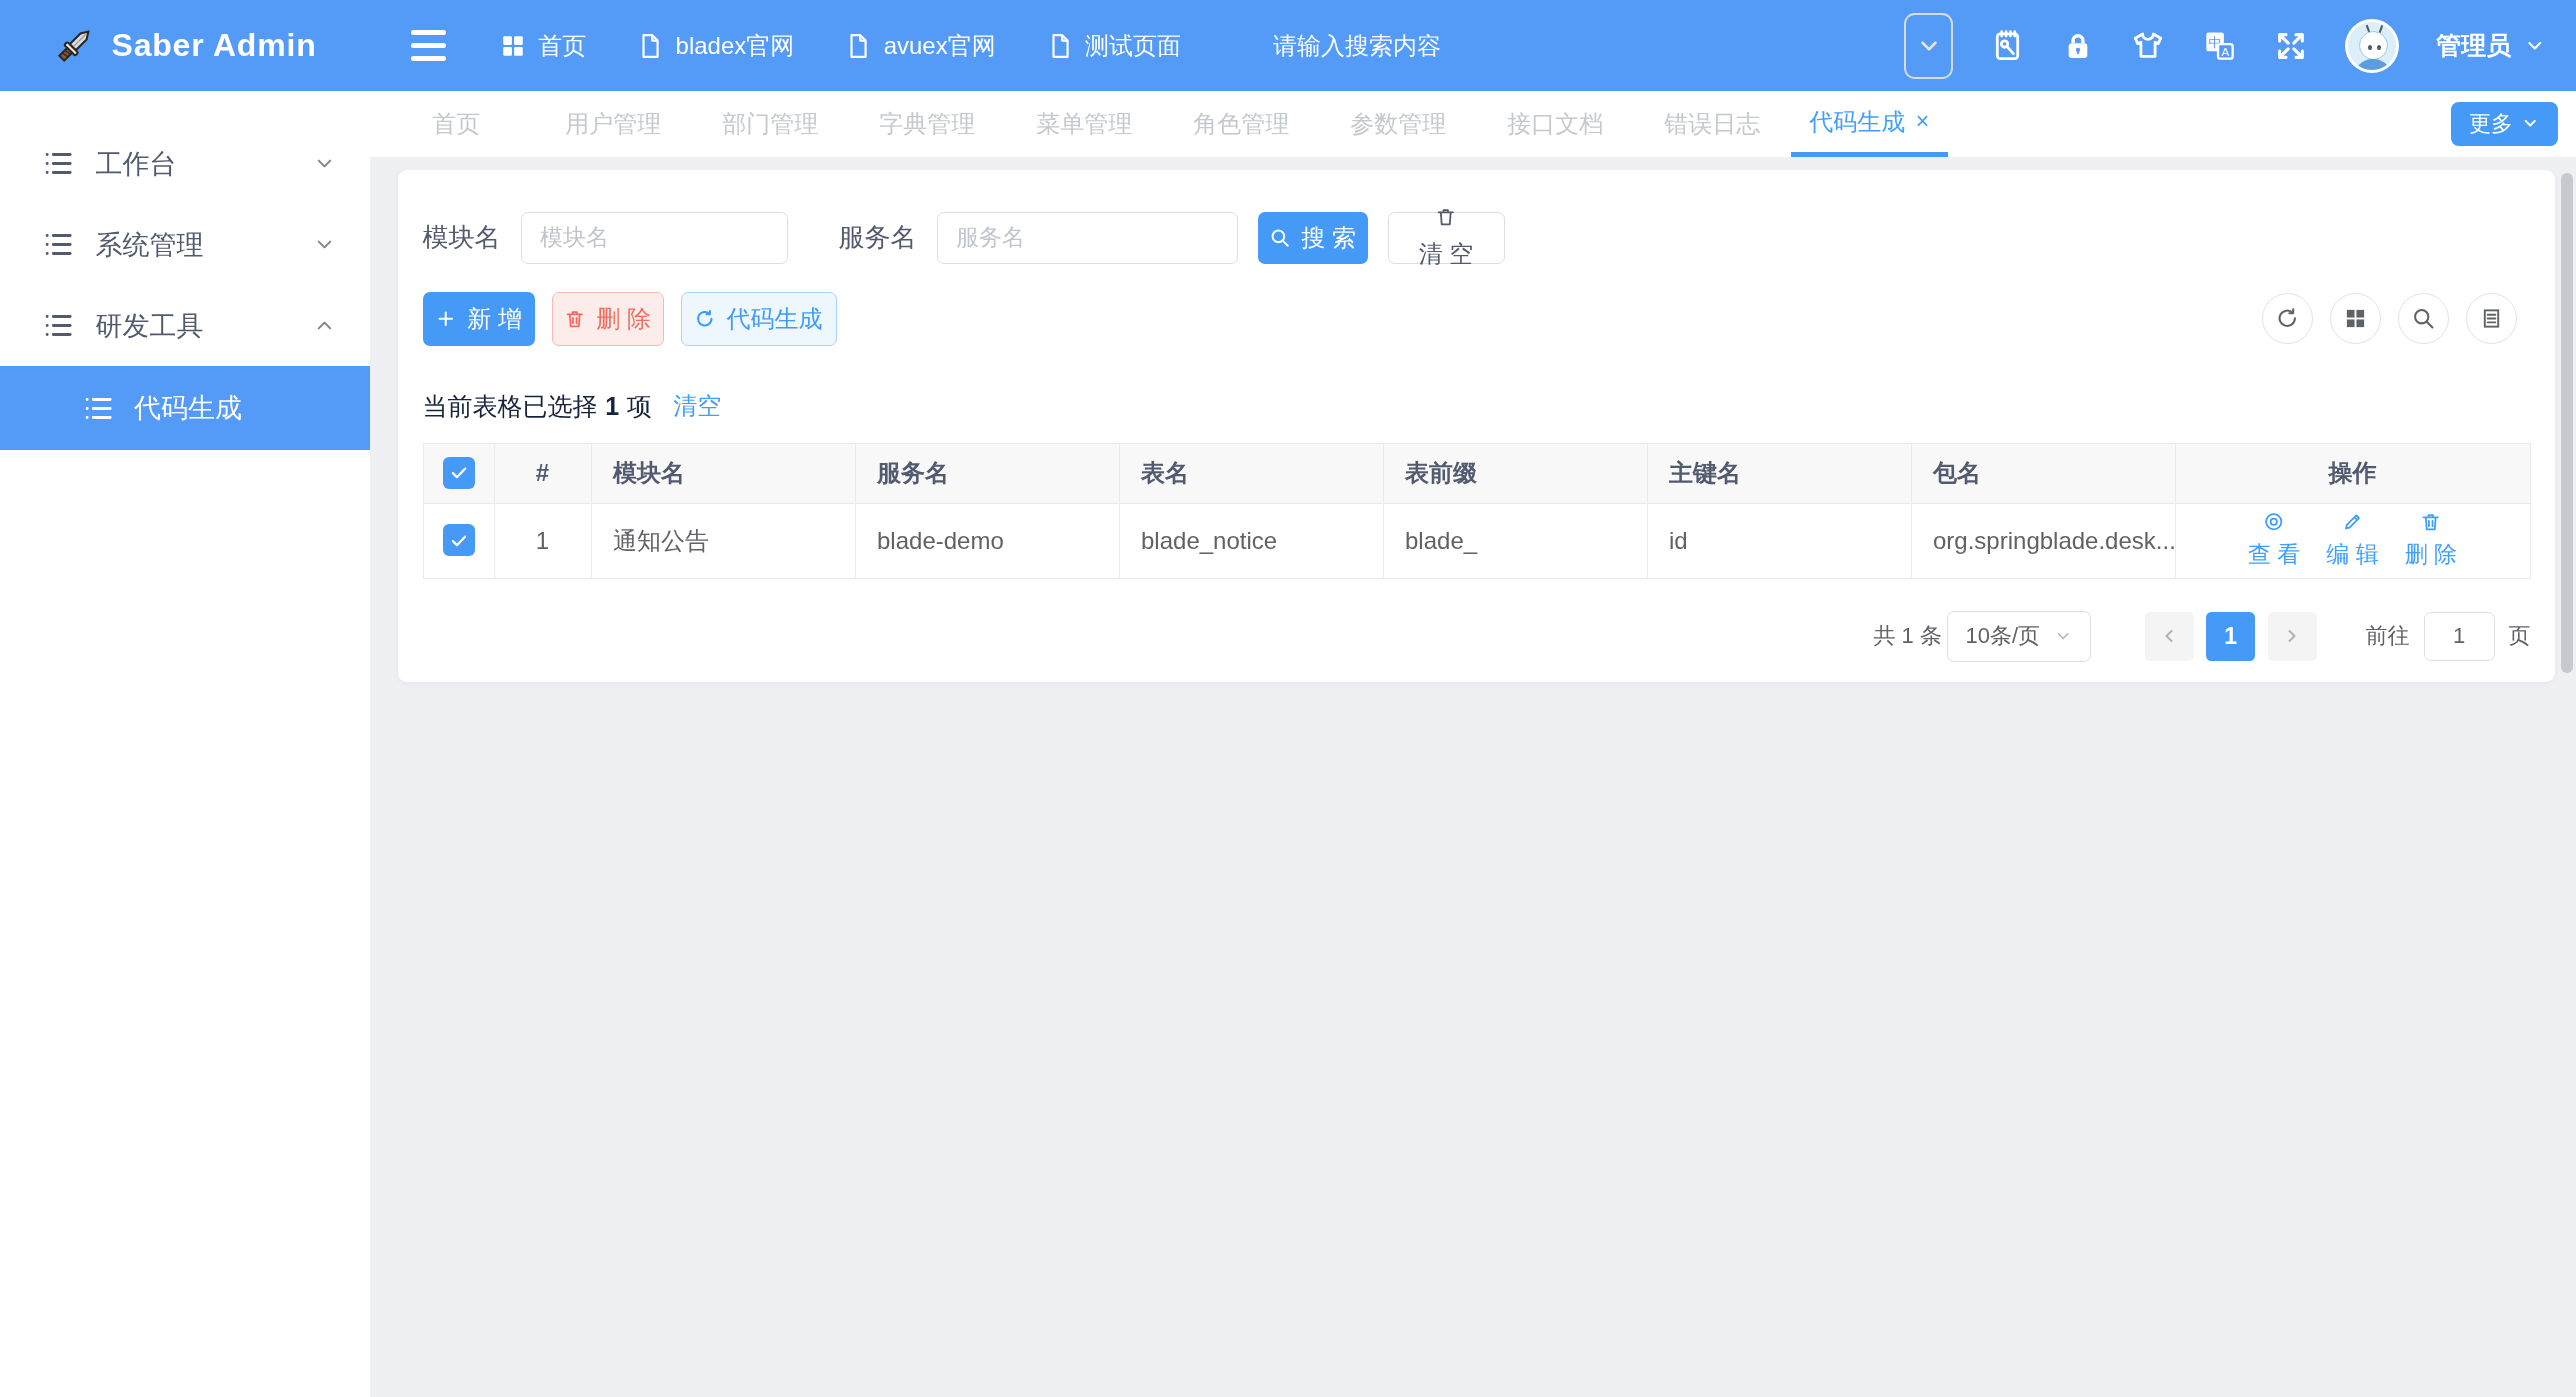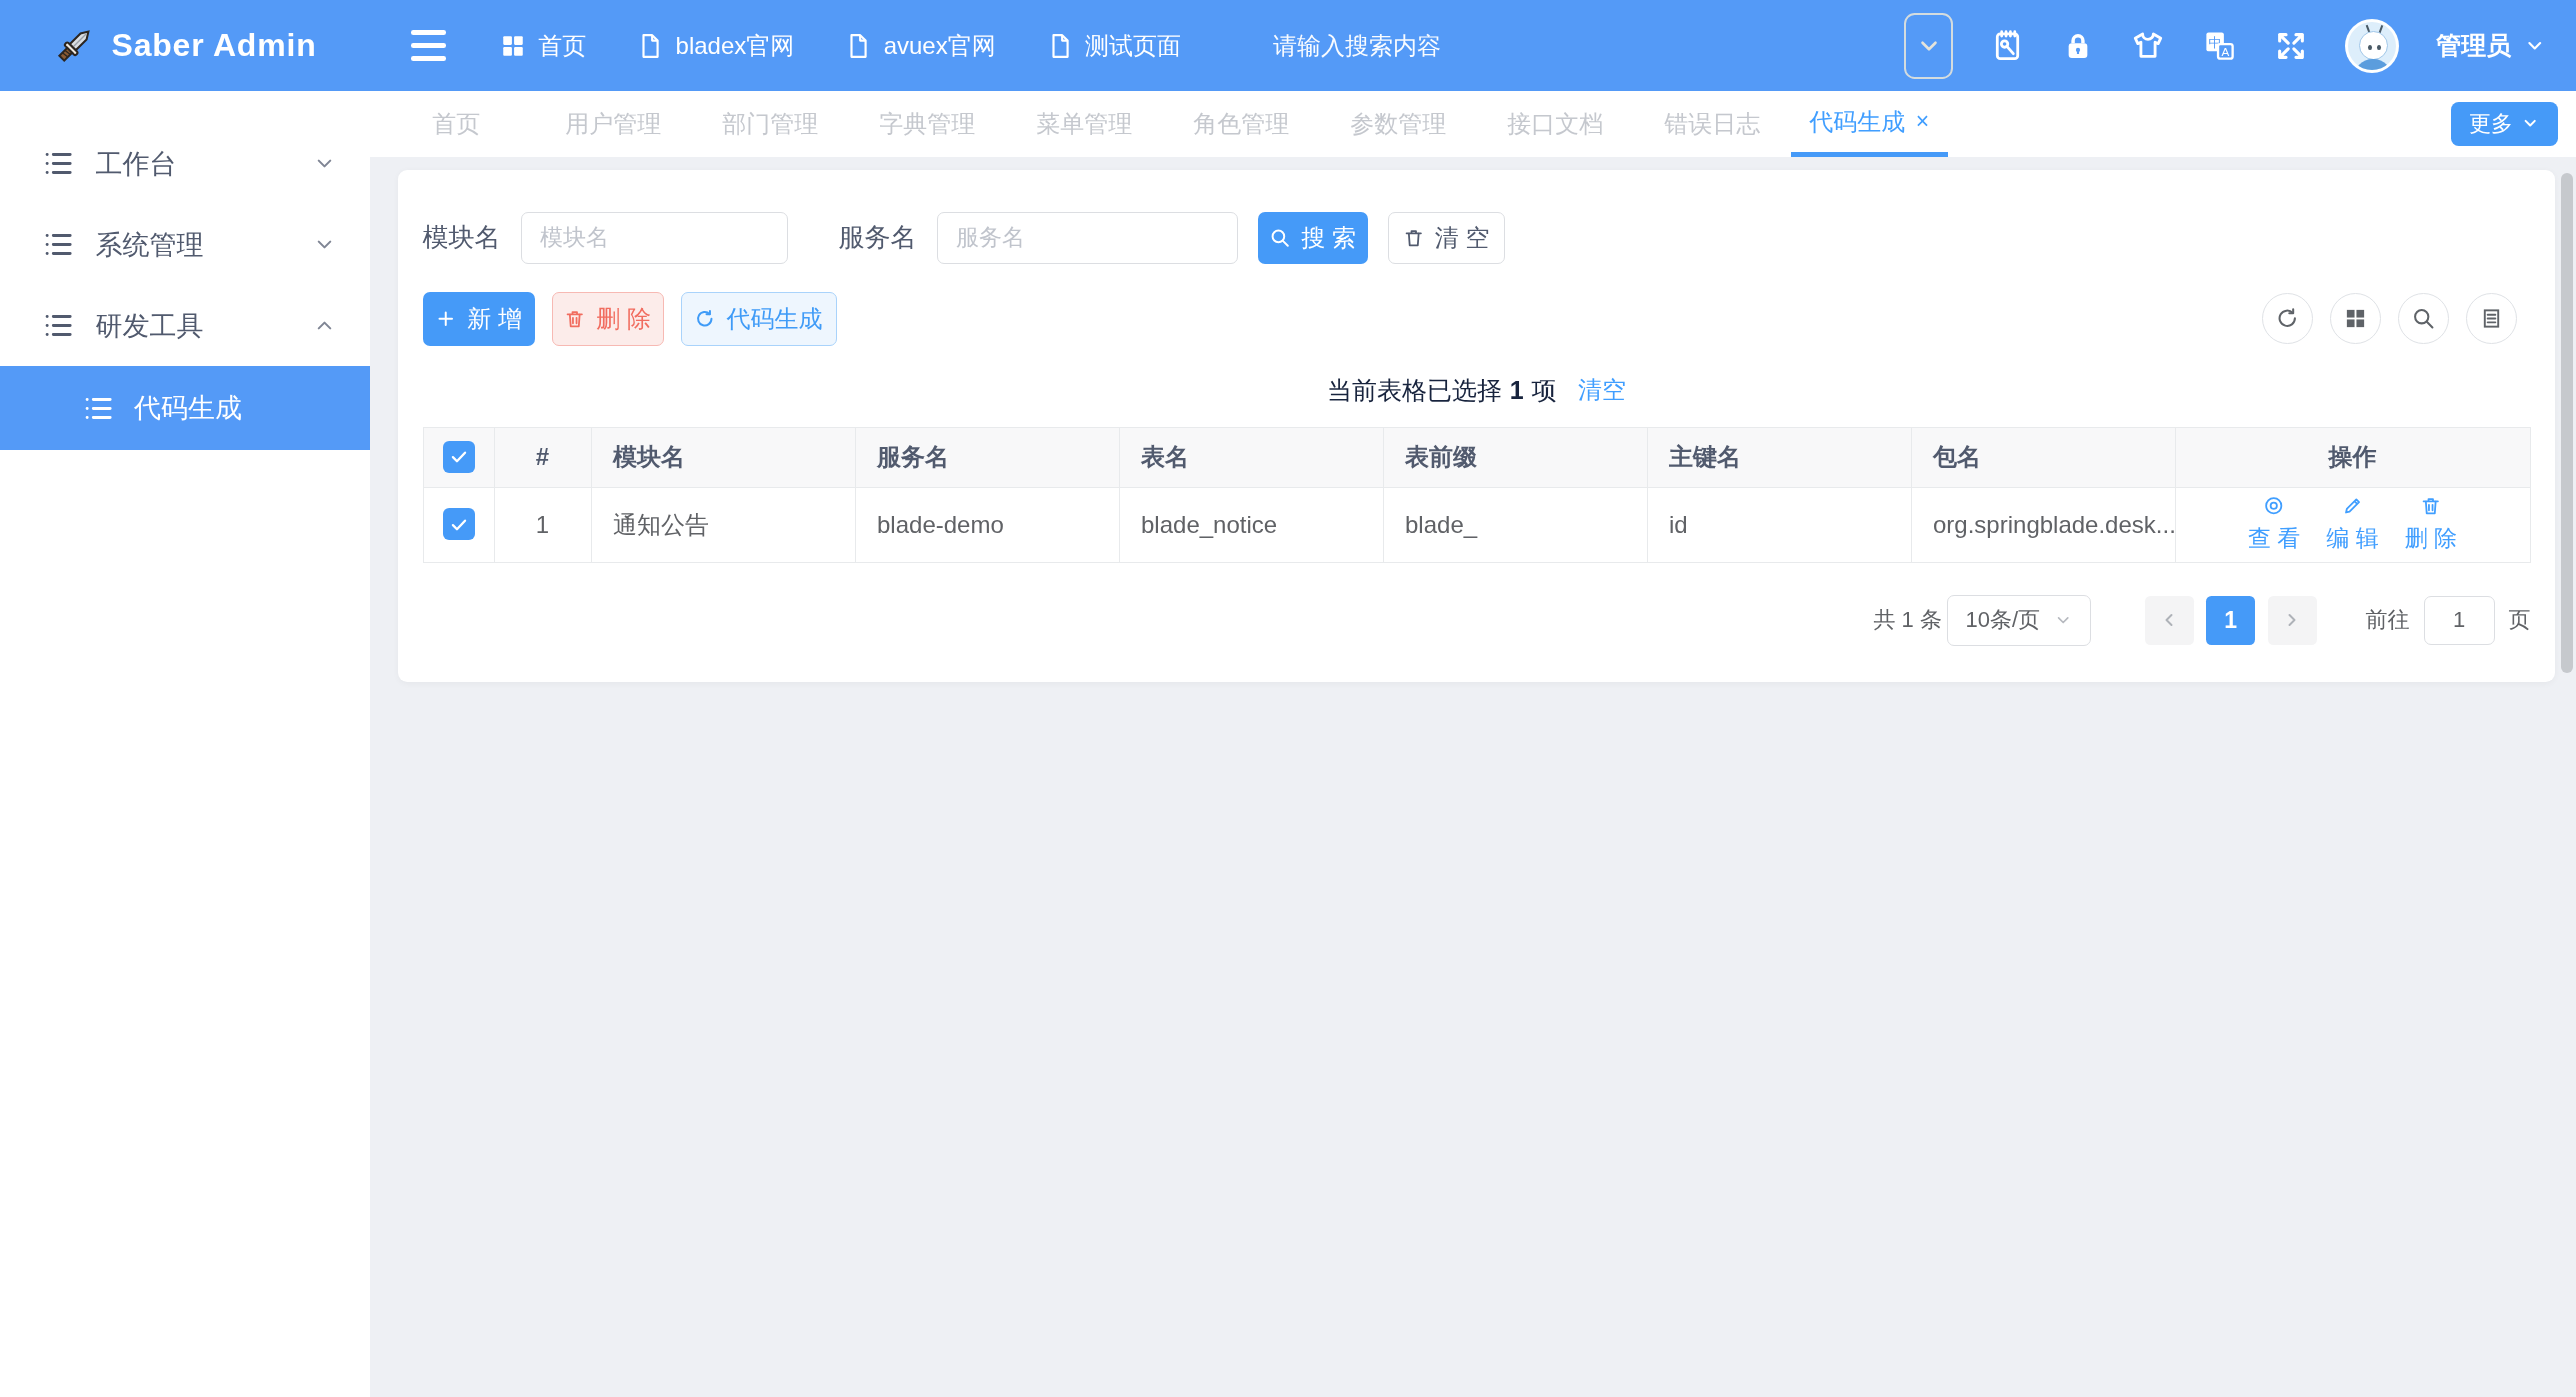--- a/index.html
+++ b/index.html
@@ -48,30 +48,30 @@
   .main { position:absolute; left:370px; top:156px; right:0; bottom:0; background:#eef0f4; }
   .card { position:absolute; left:28px; top:14px; width:2157px; height:512px; background:#fff; border-radius:9.2px; box-shadow:0 1.5px 6.1px rgba(0,0,0,.04); padding:34px 24.5px 0 24.5px; }
 
   .filter-row { display:flex; align-items:center; height:52px; margin-top:7.7px; }
   .f-label { font-size:26px; color:#515a6e; margin-right:20px; white-space:nowrap; }
   .f-input { width:267px; height:52px; border:1.5px solid #dcdee2; border-radius:7px; font-size:23px; color:#515a6e; padding:0 18.4px; outline:none; font-family:"Liberation Sans",sans-serif; }
   .f-input::placeholder { color:#c0c4cc; }
   .gap-lg { width:51px; } .gap-md { width:20px; }
   .btn { display:inline-flex; align-items:center; justify-content:center; gap:10.7px; border-radius:7px; cursor:pointer; font-family:"Liberation Sans",sans-serif; }
   .btn-search { width:110px; height:52px; background:#459af8; border:none; color:#fff; font-size:24px; }
-  .btn-clear { width:117px; height:52px; background:#fff; border:1.5px solid #dcdee2; color:#515a6e; font-size:24px; }
+  .btn-clear { width:117px; height:52px; background:#fff; border:1.5px solid #dcdee2; color:#515a6e; font-size:24px;flex-direction:column; }
 
   .toolbar-row { display:flex; align-items:center; margin-top:28px; height:54px; }
   .btn-add { width:112px; height:54px; background:#459af8; border:none; color:#fff; font-size:24px; }
   .btn-del { width:112px; height:54px; background:#fcecea; border:1.5px solid #f7b9b3; color:#f16c5f; font-size:24px; margin-left:17px; }
   .btn-gen { width:156px; height:54px; background:#eef6fe; border:1.5px solid #a9d3fb; color:#3f9bf7; font-size:24px; margin-left:17px; }
   .tool-circles { margin-left:auto; display:flex; gap:17px; margin-right:14px; }
   .circle-btn { width:51px; height:51px; border-radius:50%; background:#fff; border:1.5px solid #dfe2e6; color:#5f6368; display:flex; align-items:center; justify-content:center; cursor:pointer; }
 
-  .selection-row { display:flex; align-items:center; margin-top:28px; font-size:25px; color:#17233d;justify-content:center; }
+  .selection-row { display:flex; align-items:center; margin-top:44px; font-size:25px; color:#17233d; }
   .selection-row b { margin:0 7.7px; }
   .clear-link { color:#409eff; margin-left:21.5px; font-size:24px; cursor:pointer; text-decoration:none; }
 
   
   table.grid { border-collapse:collapse; table-layout:fixed; width:100%; margin-top:20px; }
   .grid th, .grid td { border:1.5px solid #e8eaec; border-top:1.5px solid #e8eaec; font-weight:400; }
   .grid th { background:#f8f8f9; height:60px; font-size:24px; color:#515a6e; font-weight:700; text-align:left; padding:0 21.5px; }
   .grid td { background:#fff; height:75px; font-size:24px; color:#606266; padding:0 21.5px; }
   .grid th.center, .grid td.center { text-align:center; padding:0; }
   .checkbox { width:32px; height:32px; background:#459af8; border-radius:6.1px; display:inline-flex; align-items:center; justify-content:center; cursor:pointer; }

